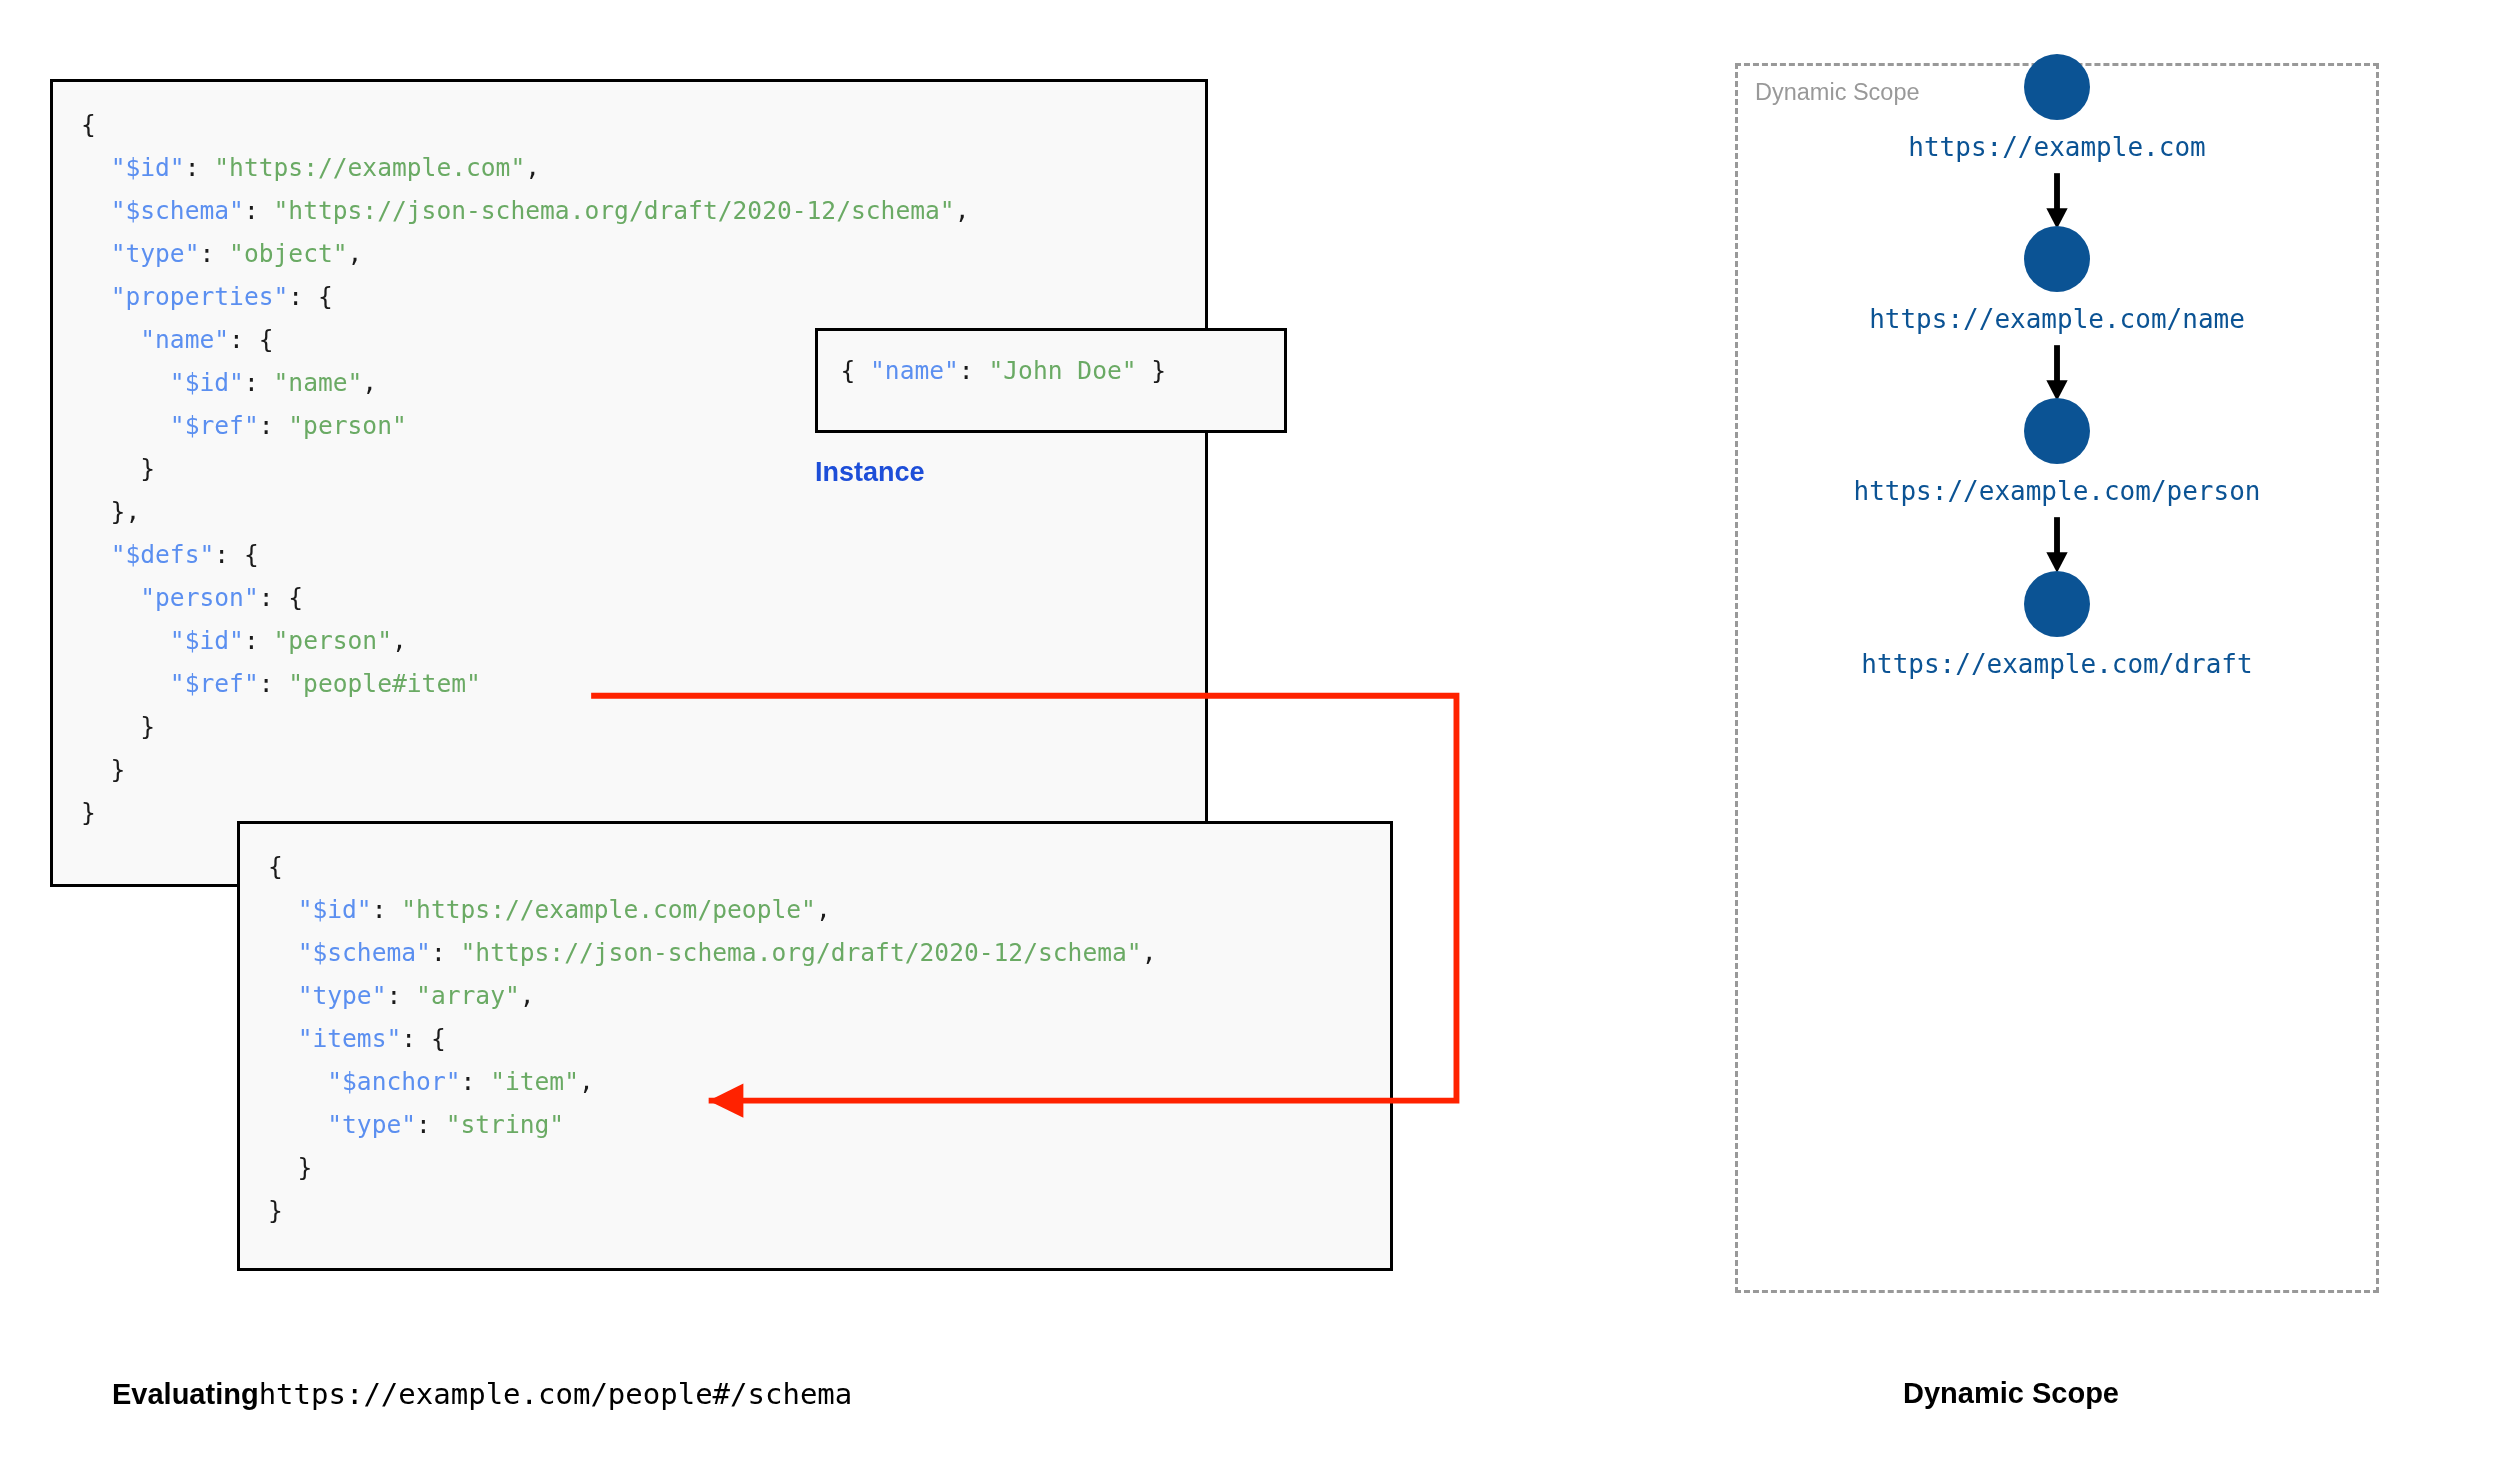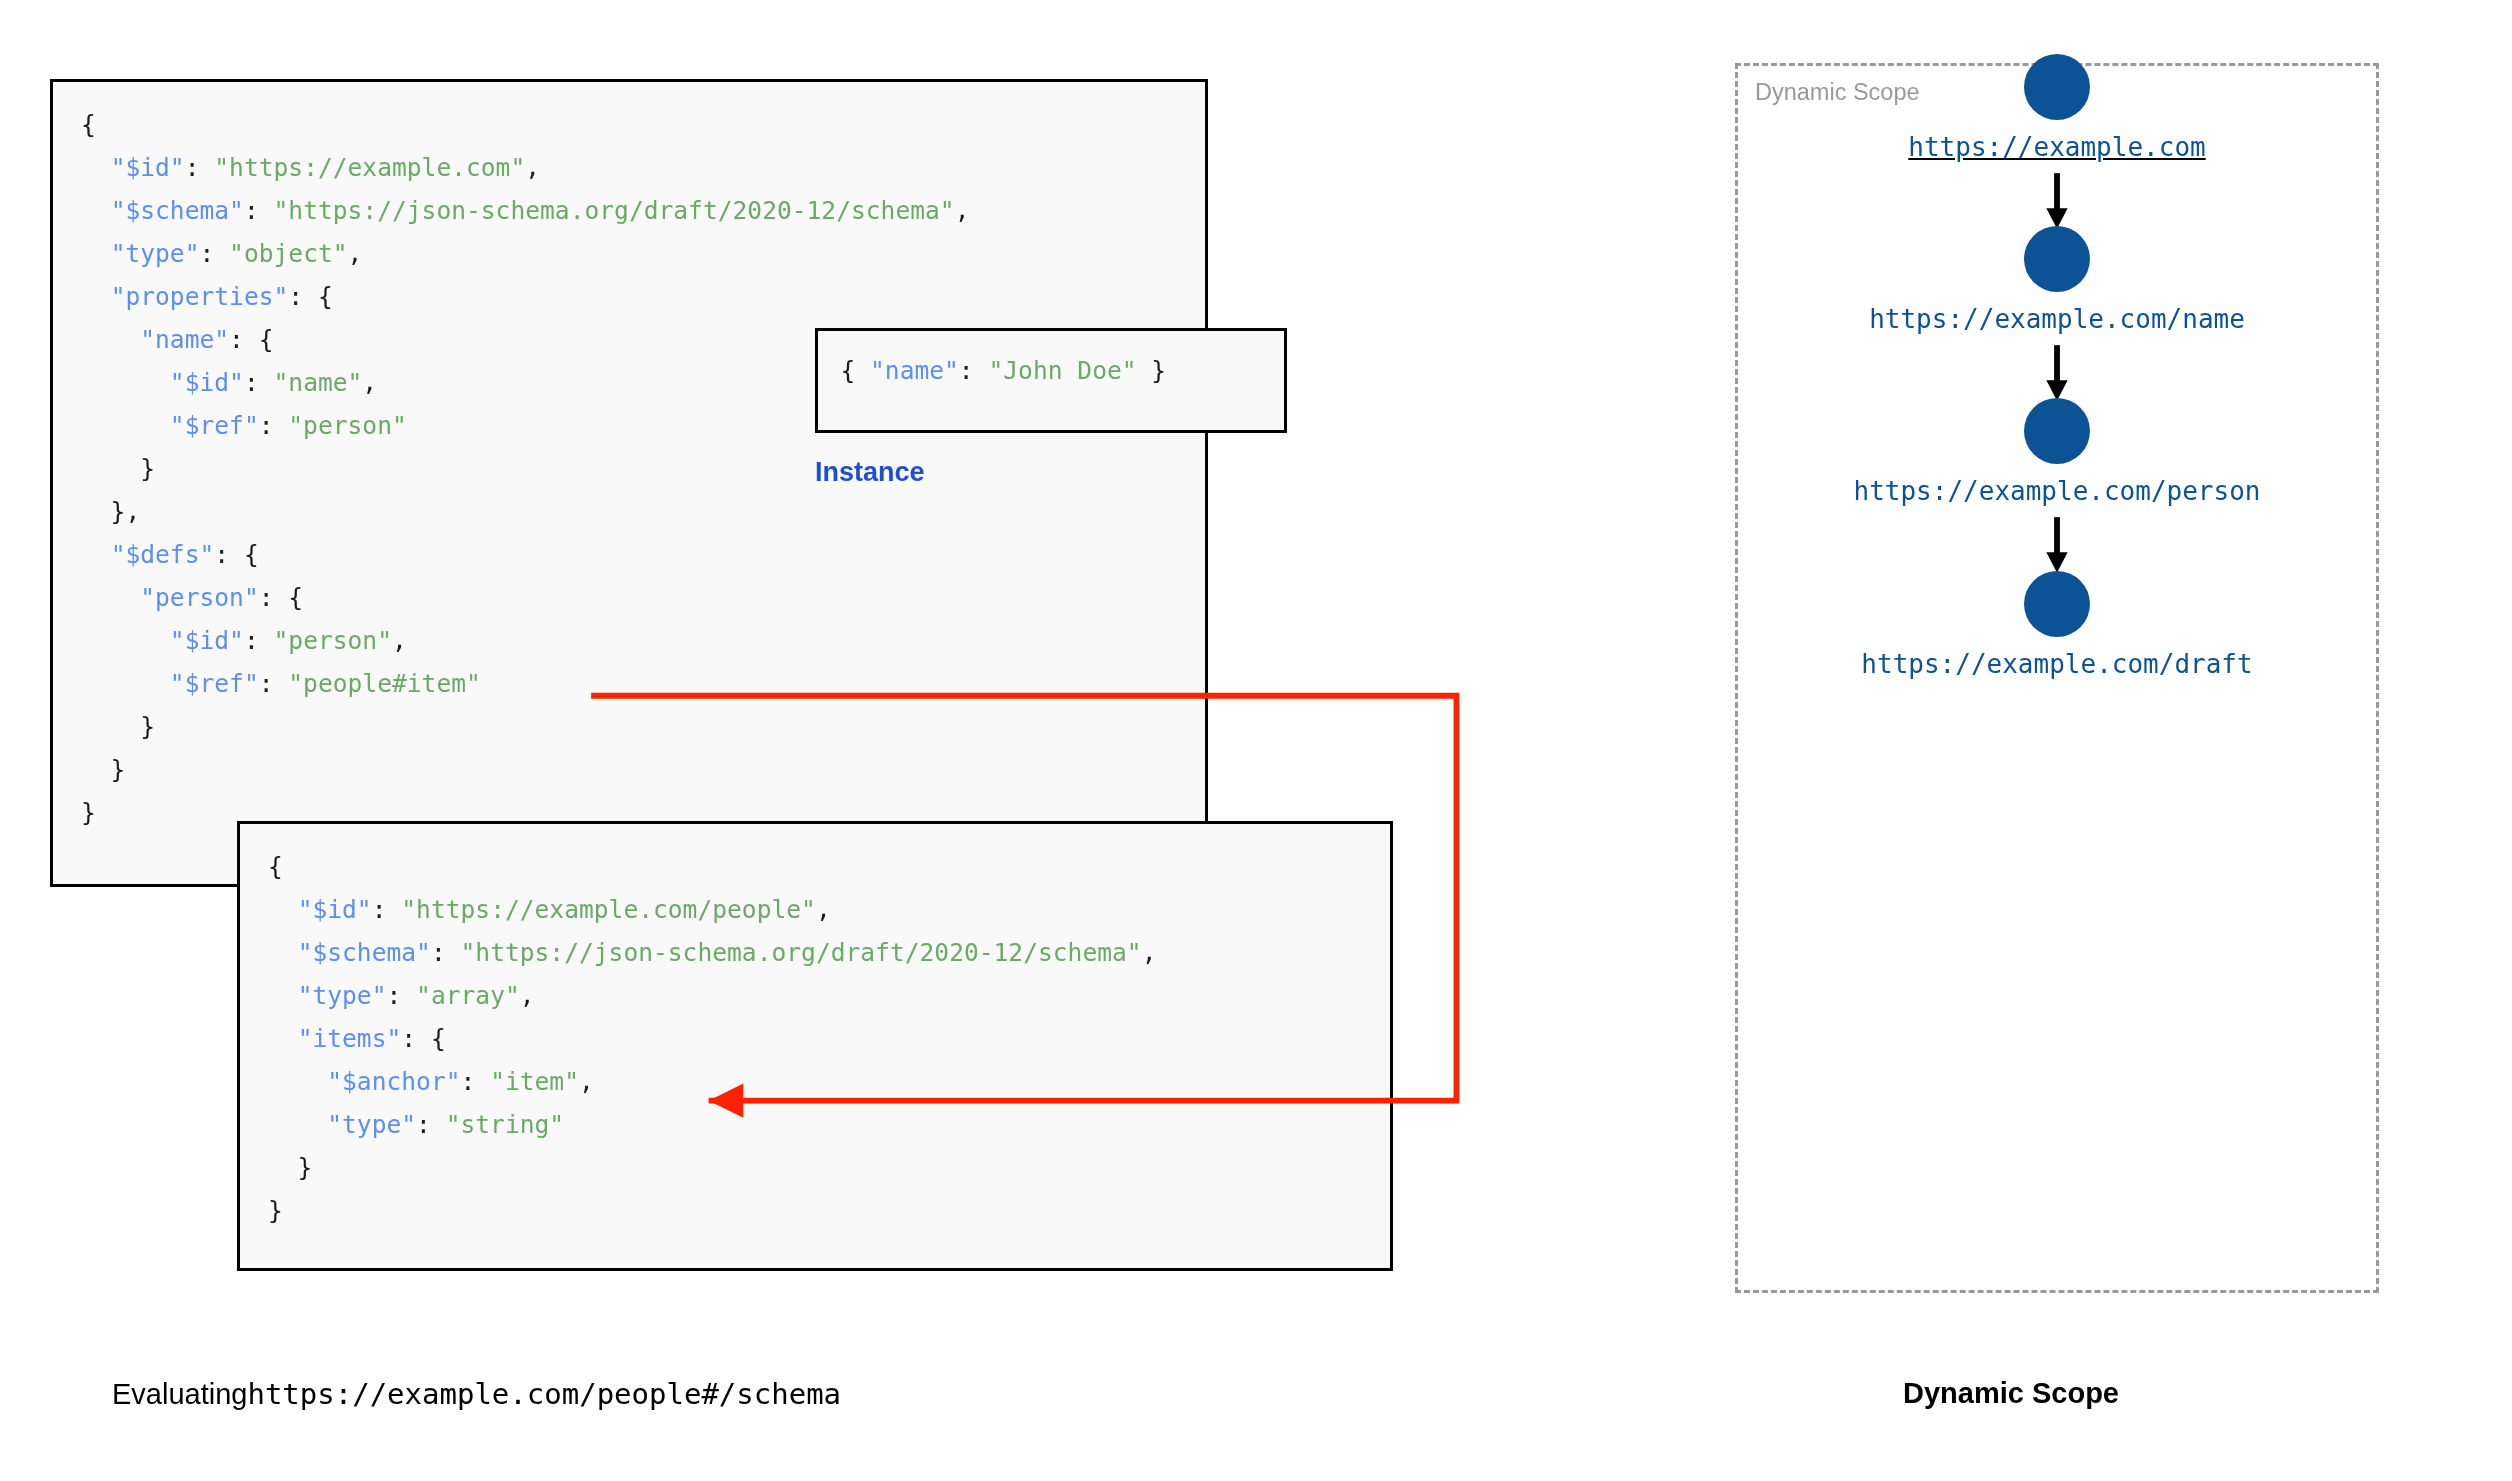--- a/index.html
+++ b/index.html
@@ -100,21 +100,21 @@
     font-size: 29px;
     color: #000000;
     white-space: nowrap;
   }
   #left-caption {
     left: 112px;
     top: 1377px;
   }
   #left-caption .bold-label {
     font-family: "Liberation Sans", sans-serif;
-    font-weight: normal;
+    font-weight: bold;
   }
   #left-caption .mono-uri {
     font-family: "DejaVu Sans Mono", monospace;
     font-weight: normal;
   }
   #right-caption {
     left: 1903px;
     top: 1377px;
     font-family: "Liberation Sans", sans-serif;
     font-weight: bold;
@@ -211,21 +211,21 @@
 </svg>
 
 <div class="caption" id="left-caption">
   <span class="bold-label">Evaluating</span><span class="mono-uri">https://example.com/people#/schema</span>
 </div>
 <div class="caption" id="right-caption">Dynamic Scope</div>
 
 <div id="dynamic-scope-panel">
   <div id="dynamic-scope-label">Dynamic Scope</div>
 
-  <div class="scope-node" style="top:-11.8px;text-decoration:underline;">
+  <div class="scope-node" style="top:-11.8px;">
     <div class="scope-circle"></div>
     <div class="scope-label">https://example.com</div>
   </div>
   <div class="scope-arrow" style="top:107px;">
     <svg width="32" height="59" viewBox="0 0 60 110">
         <line x1="30" y1="0" x2="30" y2="74" stroke="#000" stroke-width="11"></line>
         <polygon points="30,104 10,66 50,66" fill="#000"></polygon>
       </svg>
   </div>
 

